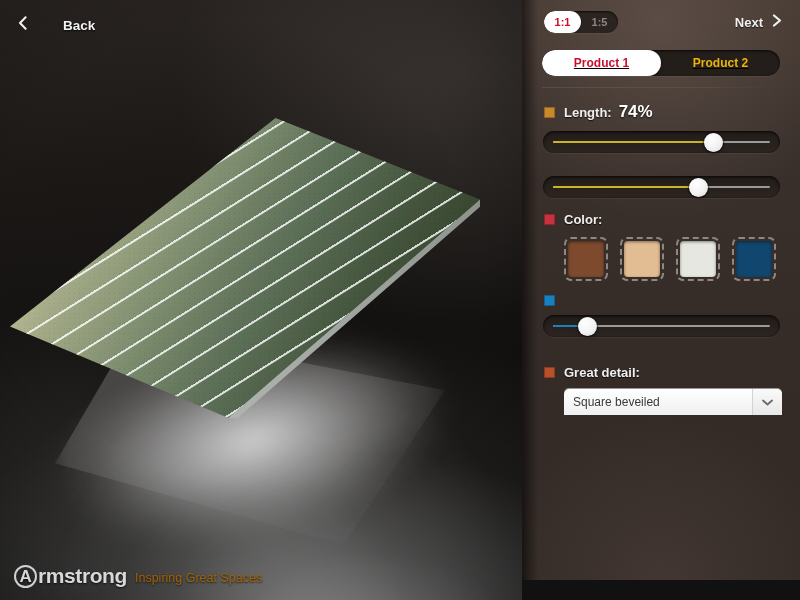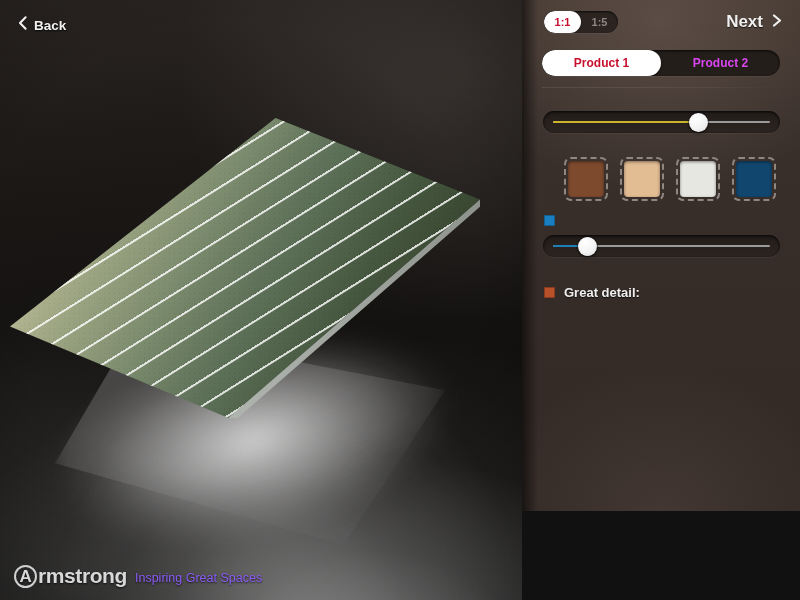--- a/index.html
+++ b/index.html
@@ -115,20 +115,21 @@
     position: absolute; left: 10px; top: 12px;
     display: flex; align-items: center; gap: 7px;
     padding: 4px 8px;
     cursor: pointer;
     z-index: 6;
   }
   .back-chev { display: block; }
   .back-label {
     color: #f2f2f2; font-size: 13.5px; font-weight: bold;
     text-shadow: 0 1px 2px rgba(0,0,0,.9);
+    margin-left: 29px;
   }
 
   
   .brand {
     position: absolute; left: 14px; bottom: 12px;
     display: flex; align-items: baseline; gap: 8px;
     z-index: 6;
   }
   .brand-mark {
     display: flex; align-items: center;
@@ -136,28 +137,28 @@
     color: #d8d8d8;
     text-shadow: 0 1px 2px rgba(0,0,0,.75);
   }
   .brand-a {
     display: inline-flex; align-items: center; justify-content: center;
     width: 23px; height: 23px; margin-right: 1px;
     border: 2px solid #d0d0d0; border-radius: 50%;
     font-size: 17px; line-height: 1;
   }
   .brand-tag {
-    font-size: 12.5px; color: #8b5cf6; font-weight: normal;
+    font-size: 12.5px; color: #a16207; font-weight: normal;
     text-shadow: 0 1px 2px rgba(0,0,0,.75);
   }
 
   
   .sidebar {
     position: relative;
-    width: 278px; height: 511px;
+    width: 278px; height: 580px;
     background:
       radial-gradient(120% 55% at 50% 4%, rgba(128,110,100,0.42) 0%, rgba(0,0,0,0) 62%),
       radial-gradient(90% 40% at 50% 100%, rgba(120,100,92,0.22) 0%, rgba(0,0,0,0) 70%),
       linear-gradient(180deg, #42362f 0%, #3a302b 22%, #352c28 58%, #332a26 100%);
     overflow: hidden;
   }
   .sb-left-shadow {
     position: absolute; left: 0; top: 0; width: 16px; height: 100%;
     background: linear-gradient(90deg, rgba(0,0,0,0.55), rgba(0,0,0,0));
   }
@@ -188,46 +189,46 @@
     border-radius: 11px;
     box-shadow: 0 1px 2px rgba(0,0,0,.4);
   }
   .seg-scale .seg.inactive { color: #8d8681; }
 
   .next-btn {
     display: flex; align-items: center; gap: 9px;
     cursor: pointer; padding: 3px 2px;
   }
   .next-label {
-    color: #f0f0f0; font-size: 17px; font-weight: bold;
+    color: #f0f0f0; font-size: 13px; font-weight: bold;
     text-shadow: 0 1px 1px rgba(0,0,0,.7);
   }
 
   
-  .tabs-wrap { padding: 6px 20px 0 20px; }
+  .tabs-wrap { padding: 6px 20px 0 20px; text-decoration: underline; }
   .tabs {
     display: flex;
     height: 26px;
     border-radius: 13px;
     background: #241e1b;
     box-shadow: inset 0 1px 3px rgba(0,0,0,.8), 0 1px 0 rgba(255,255,255,.05);
     overflow: hidden;
   }
   .tab {
     flex: 1;
     display: flex; align-items: center; justify-content: center;
     font-size: 12px; font-weight: bold;
     cursor: pointer;
   }
   .tab.active {
     background: #fff; color: #c8102e;
     border-radius: 13px;
     box-shadow: 0 1px 3px rgba(0,0,0,.45);
   }
-  .tab.inactive { color: #d946ef; }
+  .tab.inactive { color: #eab308; }
 
   .divider {
     margin-top: 11px;
     height: 1px;
     background: linear-gradient(90deg, rgba(255,255,255,0.09), rgba(255,255,255,0.05) 70%, rgba(255,255,255,0));
   }
 
   
   .controls { padding: 0 20px; }
   .ctrl { padding-top: 14px; }
@@ -423,31 +424,50 @@
     <div class="tabs-wrap">
       <div class="tabs">
         <div class="tab active">Product 1</div>
         <div class="tab inactive">Product 2</div>
       </div>
       <div class="divider"></div>
     </div>
 
     <div class="controls">
 
+      <div class="ctrl">
+        <div class="ctrl-head">
+          <span class="bullet" style="background:#c8882e"></span>
+          <span class="ctrl-title">
+            <span class="ctrl-label">Length:</span>
+            <span class="ctrl-value">74%</span>
+          </span>
+        </div>
+        <div class="slider">
+          <div class="slider-track">
+            <div class="slider-fill" style="width:74%;background:#c9b42a"></div>
+            <div class="slider-knob" style="left:74%"></div>
+          </div>
+        </div>
+      </div>
 
       <div class="ctrl">
         <div class="slider">
           <div class="slider-track">
             <div class="slider-fill" style="width:67%;background:#c9b42a"></div>
             <div class="slider-knob" style="left:67%"></div>
           </div>
         </div>
       </div>
 
       <div class="ctrl">
+        <div class="ctrl-head">
+          <span class="bullet" style="background:#c8313f"></span>
+          <span class="ctrl-label">Color:</span>
+        </div>
         <div class="swatch-row">
           <div class="swatch">
             <div class="swatch-inner" style="background:#7d4a2e"></div>
           </div>
           <div class="swatch">
             <div class="swatch-inner" style="background:#e2bc93"></div>
           </div>
           <div class="swatch">
             <div class="swatch-inner" style="background:#e6e7e1"></div>
           </div>
@@ -470,17 +490,25 @@
       </div>
 
       <div class="ctrl">
       </div>
 
       <div class="ctrl">
         <div class="ctrl-head">
           <span class="bullet" style="background:#b8502a"></span>
           <span class="ctrl-label">Great detail:</span>
         </div>
+        <div class="select-wrap">
+          <div class="select-value">Square beveiled</div>
+          <div class="select-arrow">
+            <svg width="11" height="7" viewBox="0 0 11 7" aria-hidden="true">
+              <path d="M1 1.5 L5.5 5.5 L10 1.5" fill="none" stroke="#6a6a6a" stroke-width="1.8" stroke-linecap="round" stroke-linejoin="round"></path>
+            </svg>
+          </div>
+        </div>
       </div>
 
     </div>
   </div>
 </div>
 
 </body></html>

